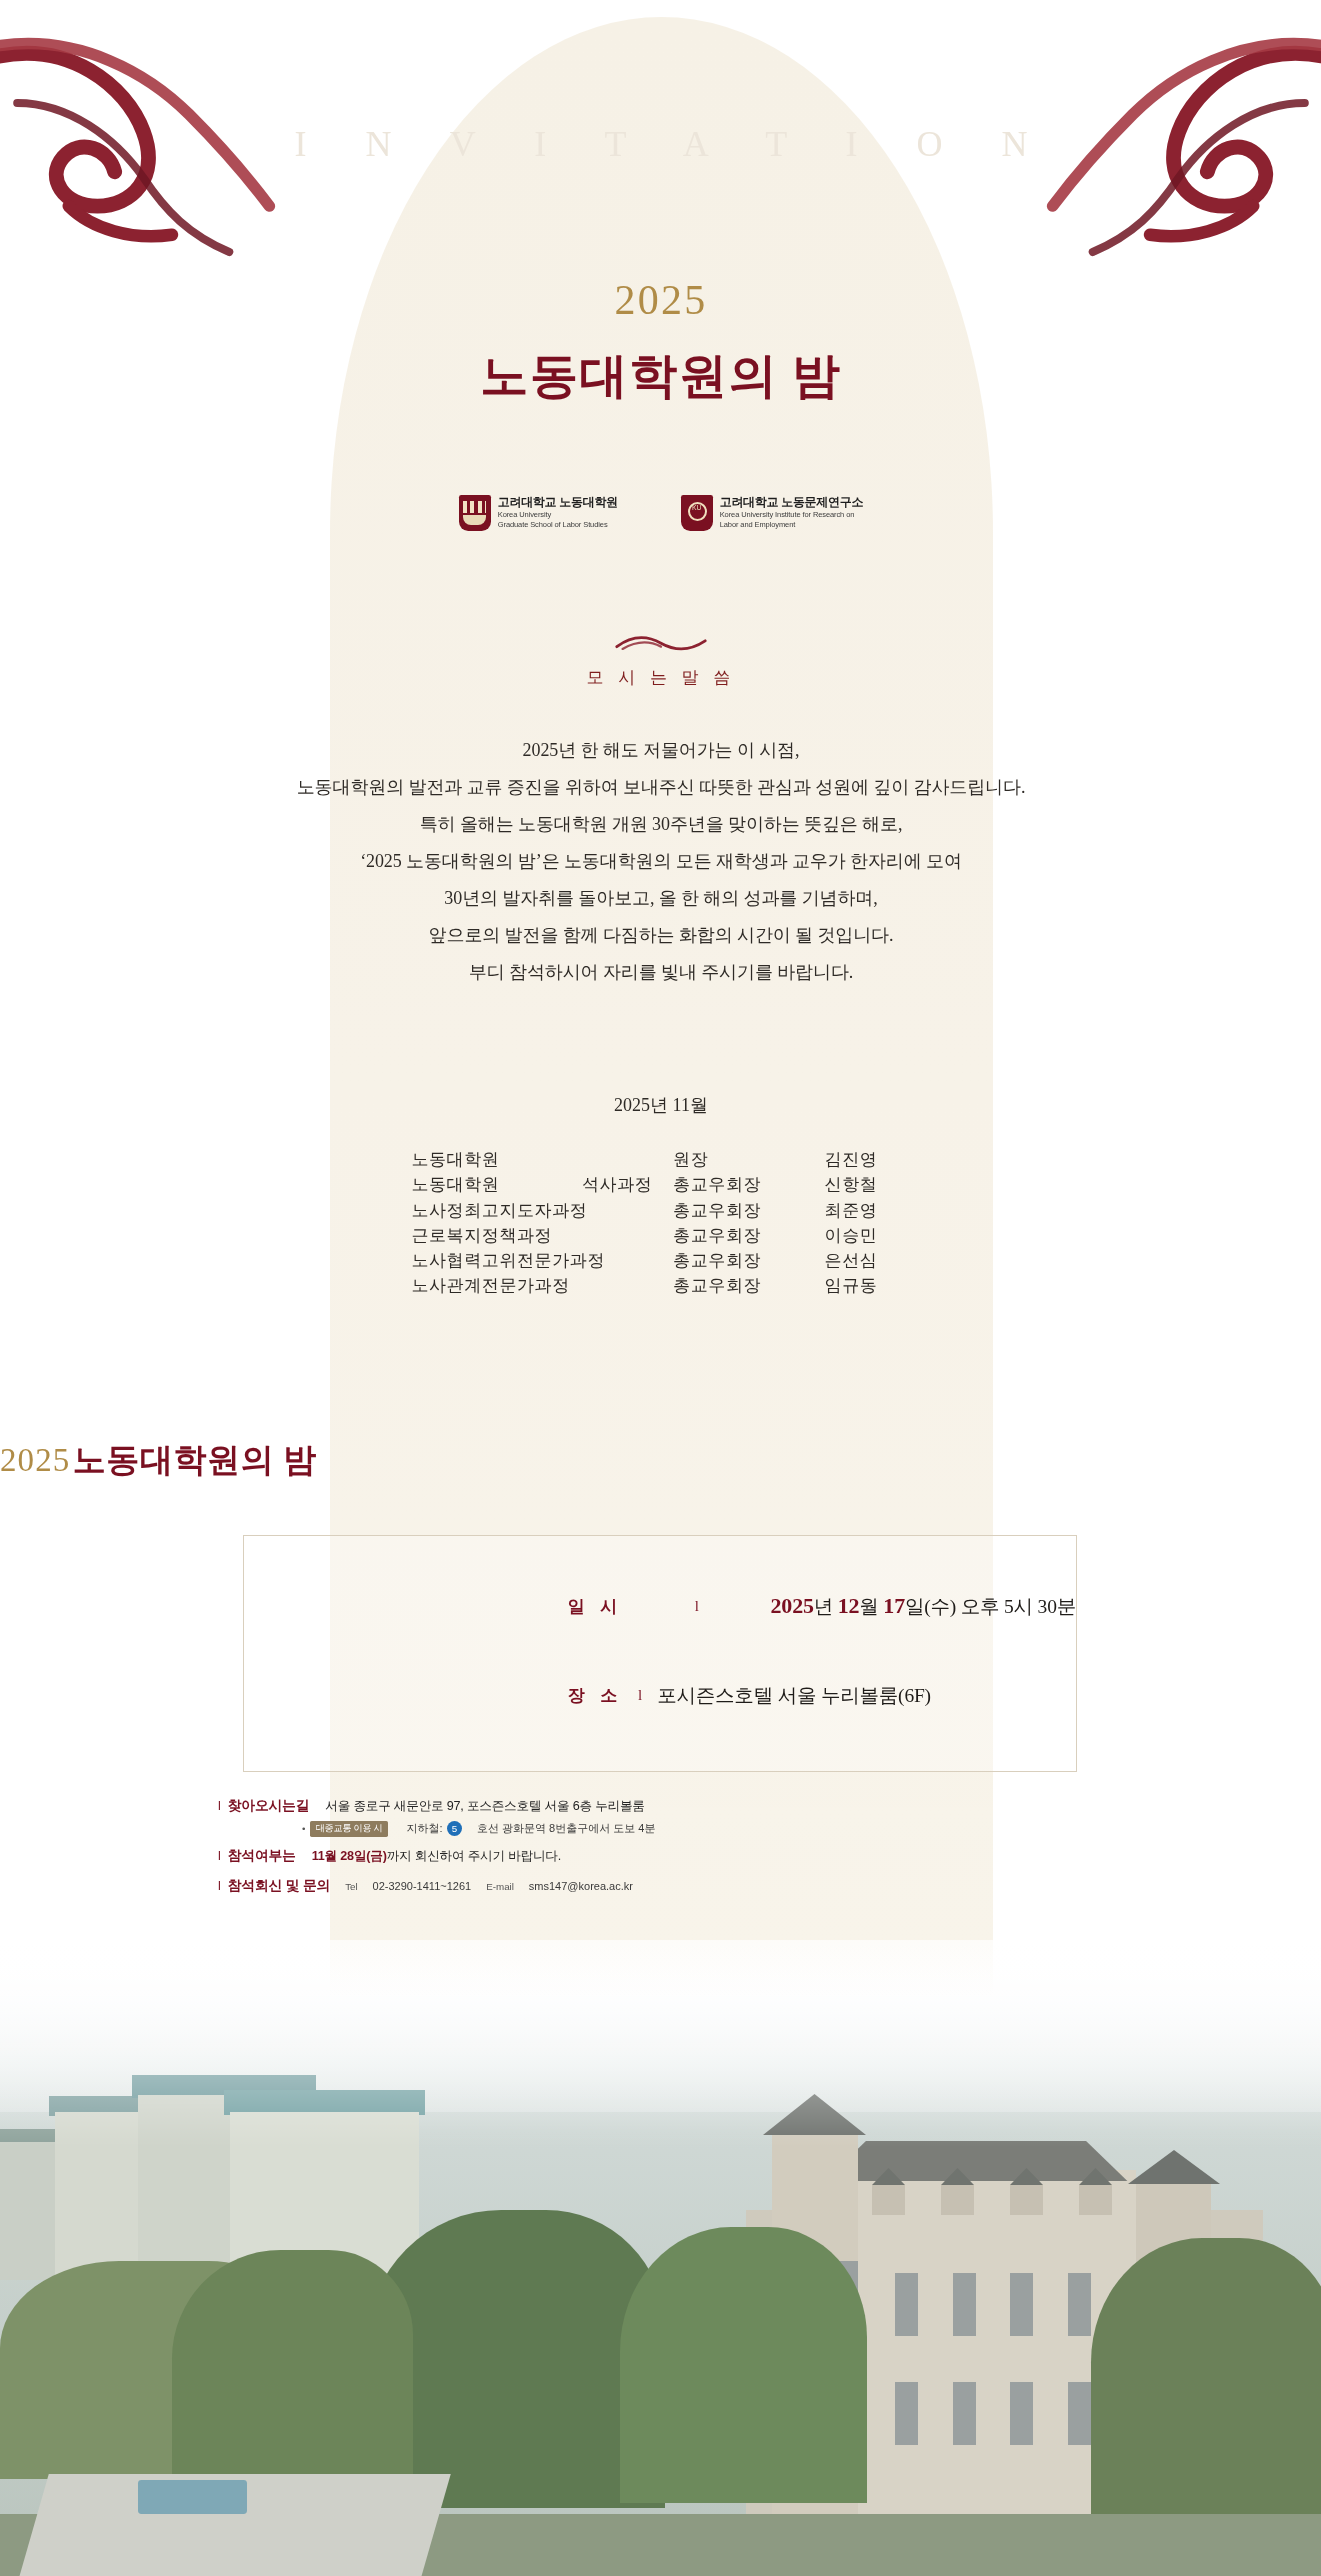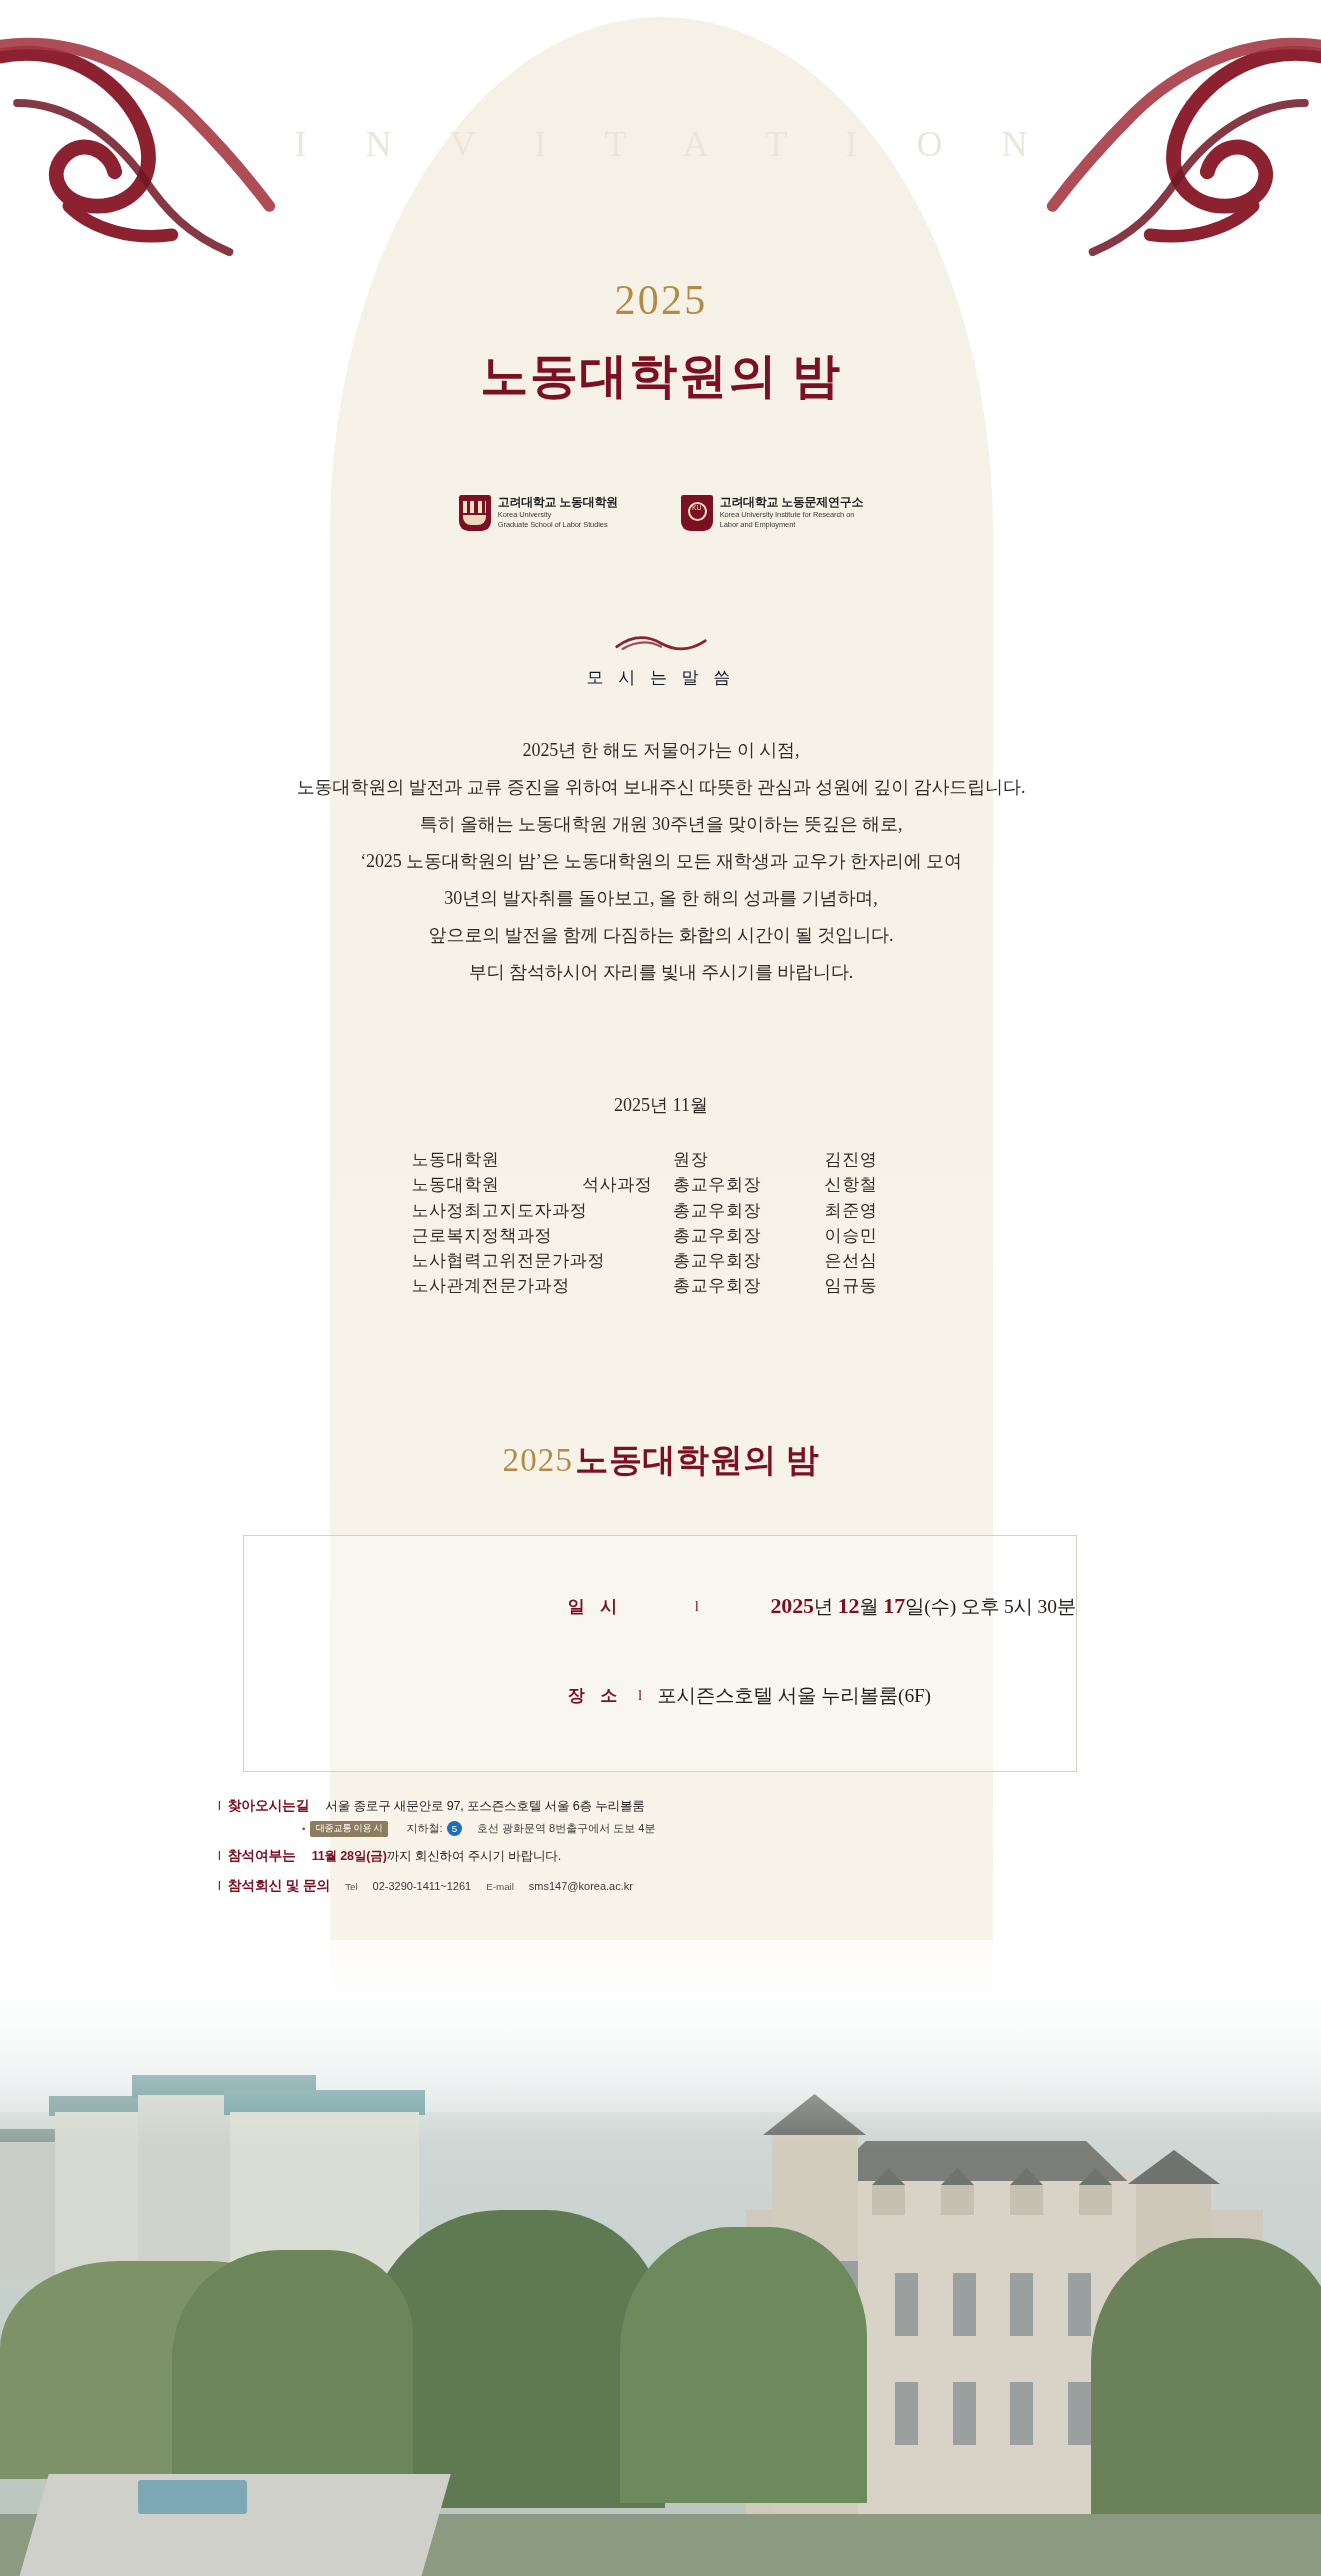--- a/index.html
+++ b/index.html
@@ -120,21 +120,21 @@
   .logo-text{line-height:1.12;font-family:"Liberation Sans",sans-serif;}
   .logo-kr{font-size:12px;font-weight:bold;color:#1d1d1d;letter-spacing:-0.3px;}
   .logo-en{font-size:7.5px;color:#3d3d3d;letter-spacing:-0.1px;margin-top:1.7px;}
 
   
   .flourish{
     position:absolute;top:634px;left:0;width:1322px;text-align:center;z-index:6;
   }
   .greet-label{
     position:absolute;top:666px;left:0;width:1322px;text-align:center;z-index:6;
-    color:#0f172a;font-size:17px;letter-spacing:5.2px;
+    color:#7f1d1d;font-size:17px;letter-spacing:5.2px;
   }
   .greet-body{
     position:absolute;top:732px;left:0;width:1322px;text-align:center;z-index:6;
     color:#2e2a26;font-size:18px;line-height:2.06;letter-spacing:-0.1px;
   }
   .greet-date{
     position:absolute;top:1093px;left:0;width:1322px;text-align:center;z-index:6;
     color:#2e2a26;font-size:18px;
   }
 
@@ -144,21 +144,21 @@
     display:flex;flex-direction:column;align-items:center;gap:2.3px;
     color:#2e2a26;font-size:17px;
   }
   .sign-row{display:flex;align-items:center;}
   .sign-org{width:241px;text-align:justify;text-align-last:justify;letter-spacing:0.6px;}
   .sign-role{width:132px;text-align:justify;text-align-last:justify;margin-left:20.7px;letter-spacing:0.6px;}
   .sign-name{width:86px;text-align:justify;text-align-last:justify;margin-left:19.5px;letter-spacing:0.6px;}
 
   
   .event-title{
-    position:absolute;top:1438px;left:0;width:1322px;text-align:center;z-index:6;
+    position:absolute;top:1438px;left:0;width:1322px;text-align:left;z-index:6;
   }
   .event-title .y{font-size:33px;color:#b08c47;letter-spacing:1.1px;}
   .event-title .t{font-size:33px;color:#7a1021;font-weight:bold;letter-spacing:0.6px;}
 
   
   .info-box{
     position:absolute;top:1535px;left:243px;width:832px;height:235px;
     border:0.6px solid #d9cfbd;background:rgba(255,255,255,0.28);
     z-index:6;
   }

